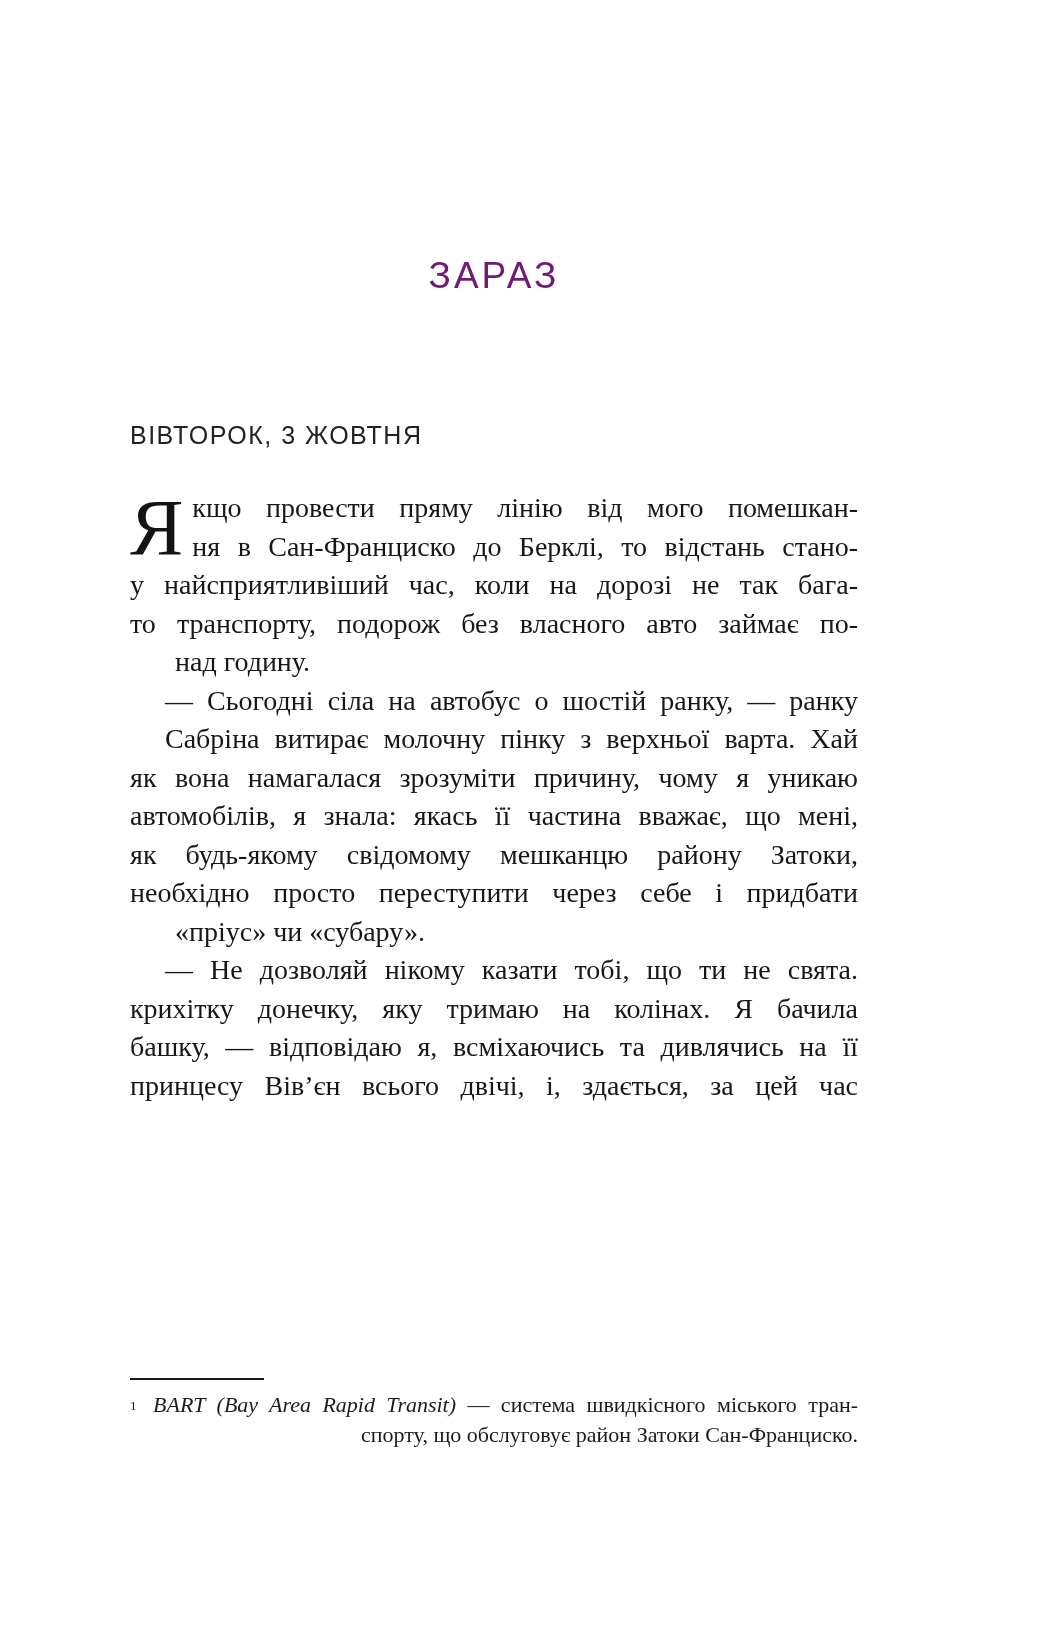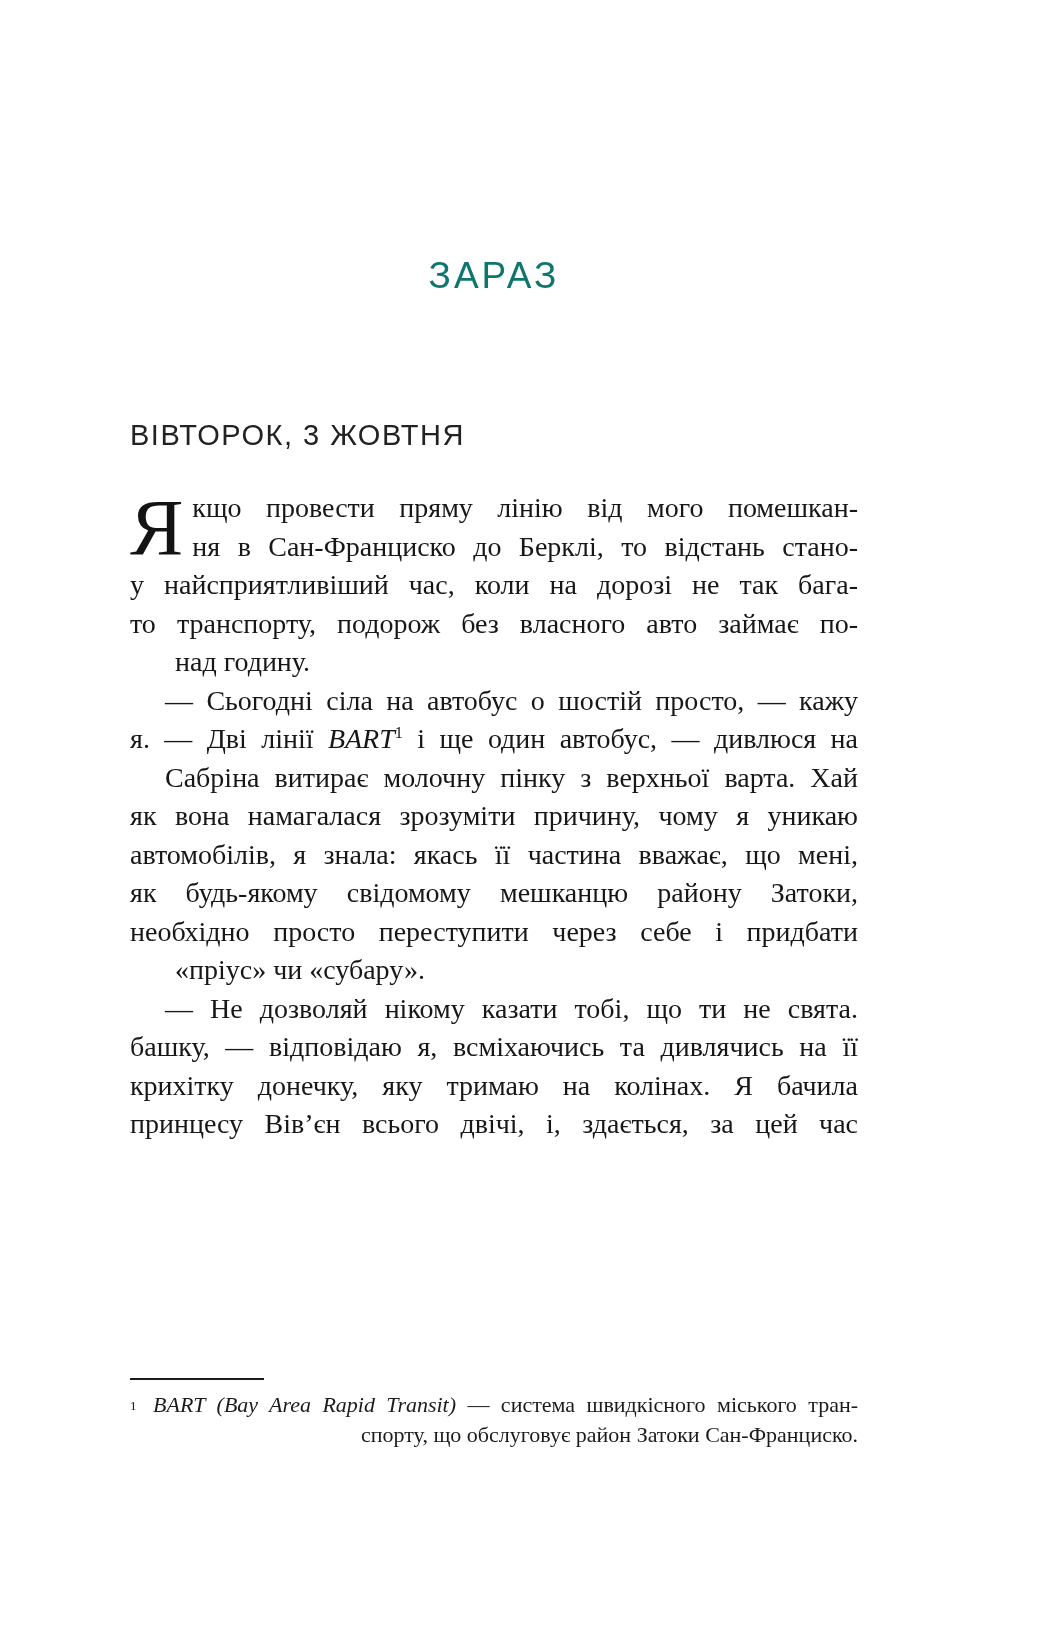--- a/index.html
+++ b/index.html
@@ -20,31 +20,31 @@
     position: absolute;
     left: 130px;
     width: 728px;
     top: 254px;
     text-align: center;
     font-family: "Liberation Sans", sans-serif;
     font-weight: 300;
     font-size: 37px;
     line-height: 44px;
     letter-spacing: 3px;
-    color: #0f766e;
+    color: #701a75;
   }
   .date-heading {
     position: absolute;
     left: 130px;
     width: 728px;
     top: 417px;
     text-align: left;
     font-family: "Liberation Sans", sans-serif;
     font-weight: 300;
-    font-size: 29px;
+    font-size: 25px;
     line-height: 36px;
     letter-spacing: 1.5px;
     color: #222222;
   }
   .body-text {
     position: absolute;
     left: 130px;
     top: 489px;
     width: 728px;
     font-size: 28px;
@@ -124,40 +124,39 @@
     <div class="paragraph">
       <span class="dropcap">Я</span>
       <div class="ln">кщо провести пряму лінію від мого помешкан-</div>
       <div class="ln">ня в Сан-Франциско до Берклі, то відстань стано-</div>
       <div class="ln">у найсприятливіший час, коли на дорозі не так бага-</div>
       <div class="ln">то транспорту, подорож без власного авто займає по-</div>
       <div class="ln ln-last">над годину.</div>
     </div>
 
     <div class="paragraph">
-      <div class="ln ind">— Сьогодні сіла на автобус о шостій просто, — кажу</div>
-      <div class="ln"><span>я. — Дві лінії </span><span class="acronym">BART</span><span class="fn-ref">1</span><span> і ще один автобус, — дивлюся на</span></div>
+      <div class="ln ind">— Сьогодні сіла на автобус о шостій ранку, — ранку</div>
     </div>
 
     <div class="paragraph">
       <div class="ln ind">Сабріна витирає молочну пінку з верхньої варта. Хай</div>
       <div class="ln">як вона намагалася зрозуміти причину, чому я уникаю</div>
       <div class="ln">автомобілів, я знала: якась її частина вважає, що мені,</div>
       <div class="ln">як будь-якому свідомому мешканцю району Затоки,</div>
       <div class="ln">необхідно просто переступити через себе і придбати</div>
       <div class="ln ln-last">«пріус» чи «субару».</div>
     </div>
 
     <div class="paragraph">
       <div class="ln ind">— Не дозволяй нікому казати тобі, що ти не свята.</div>
     </div>
 
     <div class="paragraph">
+      <div class="ln">крихітку донечку, яку тримаю на колінах. Я бачила</div>
       <div class="ln">башку, — відповідаю я, всміхаючись та дивлячись на її</div>
-      <div class="ln">крихітку донечку, яку тримаю на колінах. Я бачила</div>
       <div class="ln">принцесу Вів’єн всього двічі, і, здається, за цей час</div>
     </div>
 
   </div>
 
   <div class="footnote-rule"></div>
 
   <div class="footnote">
     <div class="fn-line1">
       <span class="fn-marker">1</span><span class="fn-term">BART (Bay Area Rapid Transit)</span><span> — система швидкісного міського тран-</span>

